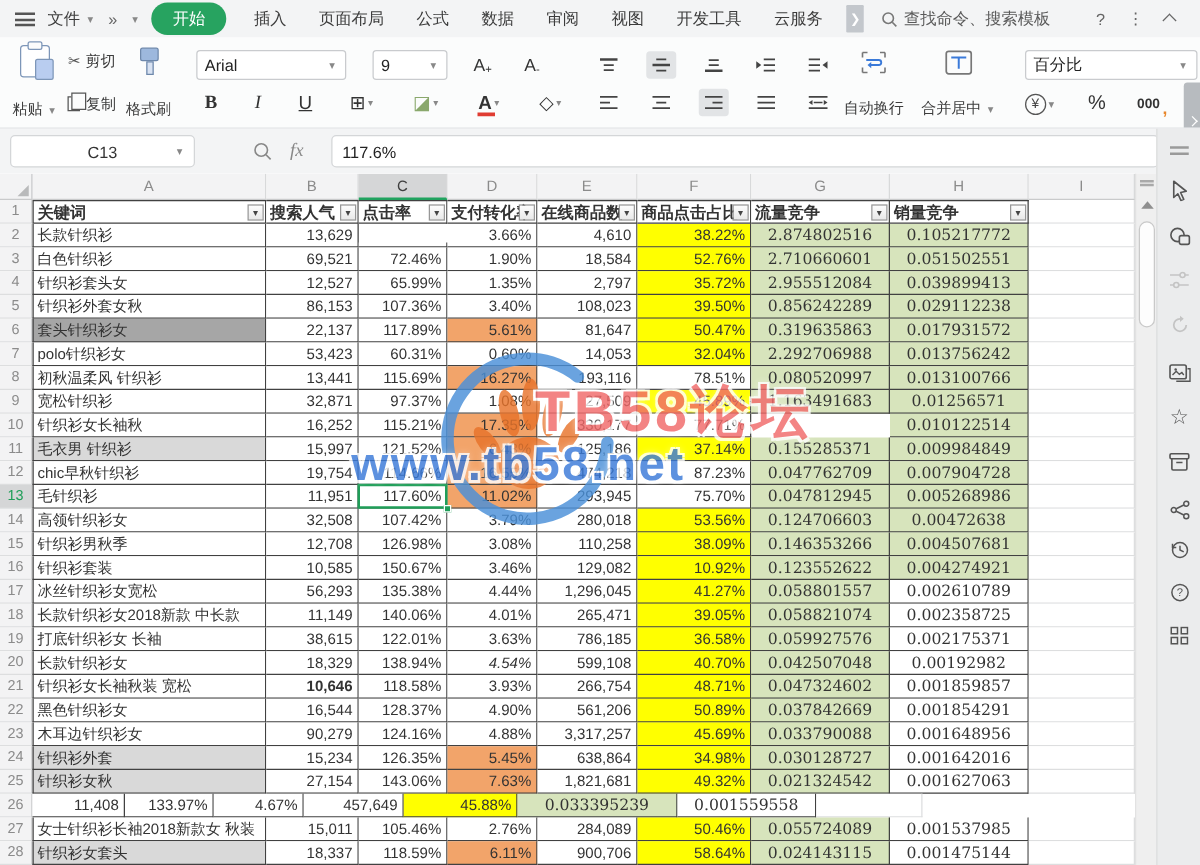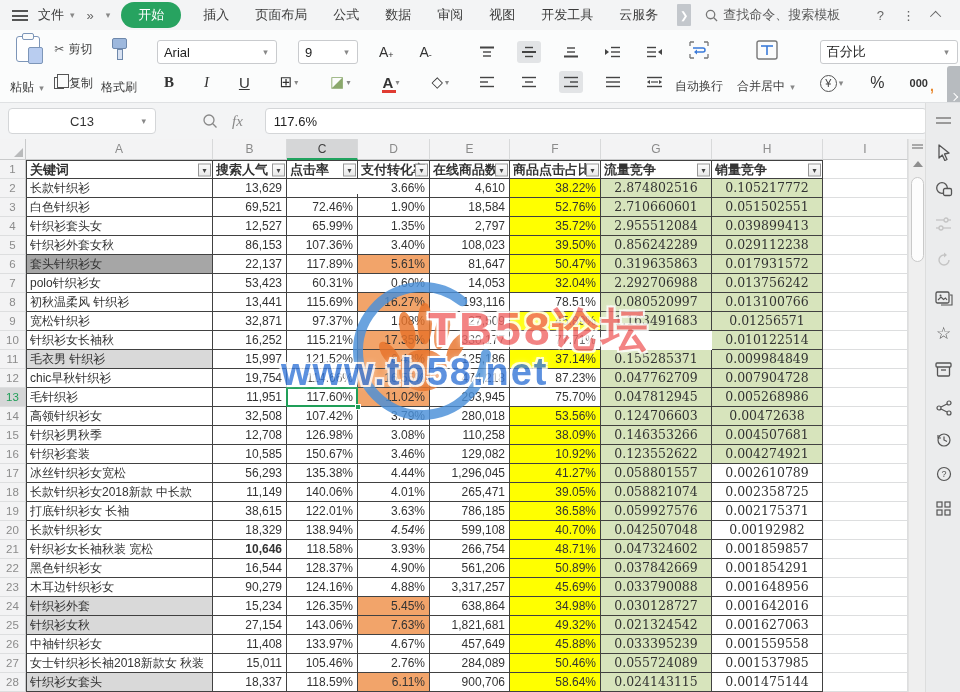--- a/index.html
+++ b/index.html
@@ -715,27 +715,26 @@
         <div class="cell num" style="width: 71px;">143.06%</div>
         <div class="cell num orange" style="width: 72px;">7.63%</div>
         <div class="cell num" style="width: 80px;">1,821,681</div>
         <div class="cell num yellow" style="width: 91px;">49.32%</div>
         <div class="cell serif green" style="width: 111px;">0.021324542</div>
         <div class="cell serif" style="width: 111px;">0.001627063</div>
         <div class="cell icell" style="width: 85px;"></div>
       </div>
       <div class="srow">
         <div class="rowhdr">26</div>
-        <div class="cell akw cA" style="width: 187px;">中袖针织衫女</div>
         <div class="cell num" style="width: 74px;">11,408</div>
         <div class="cell num" style="width: 71px;">133.97%</div>
         <div class="cell num" style="width: 72px;">4.67%</div>
         <div class="cell num" style="width: 80px;">457,649</div>
         <div class="cell num yellow" style="width: 91px;">45.88%</div>
-        <div class="cell serif green" style="width: 111px;">0.033395239</div>
+        <div class="cell serif green" style="width: 128px;">0.033395239</div>
         <div class="cell serif" style="width: 111px;">0.001559558</div>
         <div class="cell icell" style="width: 85px;"></div>
       </div>
       <div class="srow">
         <div class="rowhdr">27</div>
         <div class="cell akw cA" style="width: 187px;">女士针织衫长袖2018新款女 秋装</div>
         <div class="cell num" style="width: 74px;">15,011</div>
         <div class="cell num" style="width: 71px;">105.46%</div>
         <div class="cell num" style="width: 72px;">2.76%</div>
         <div class="cell num" style="width: 80px;">284,089</div>

